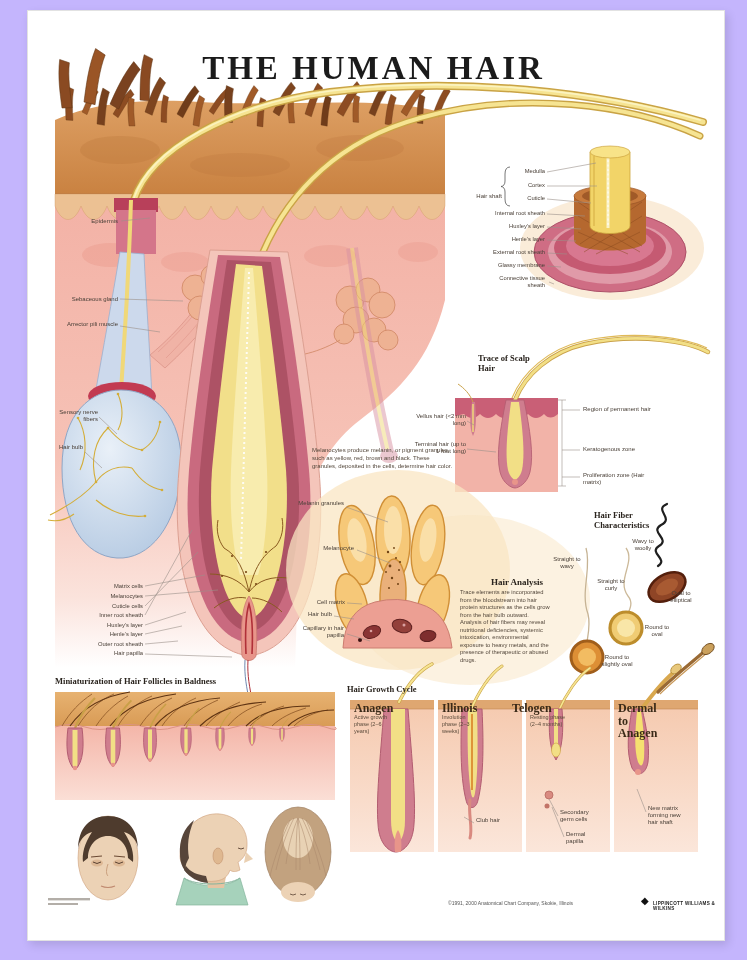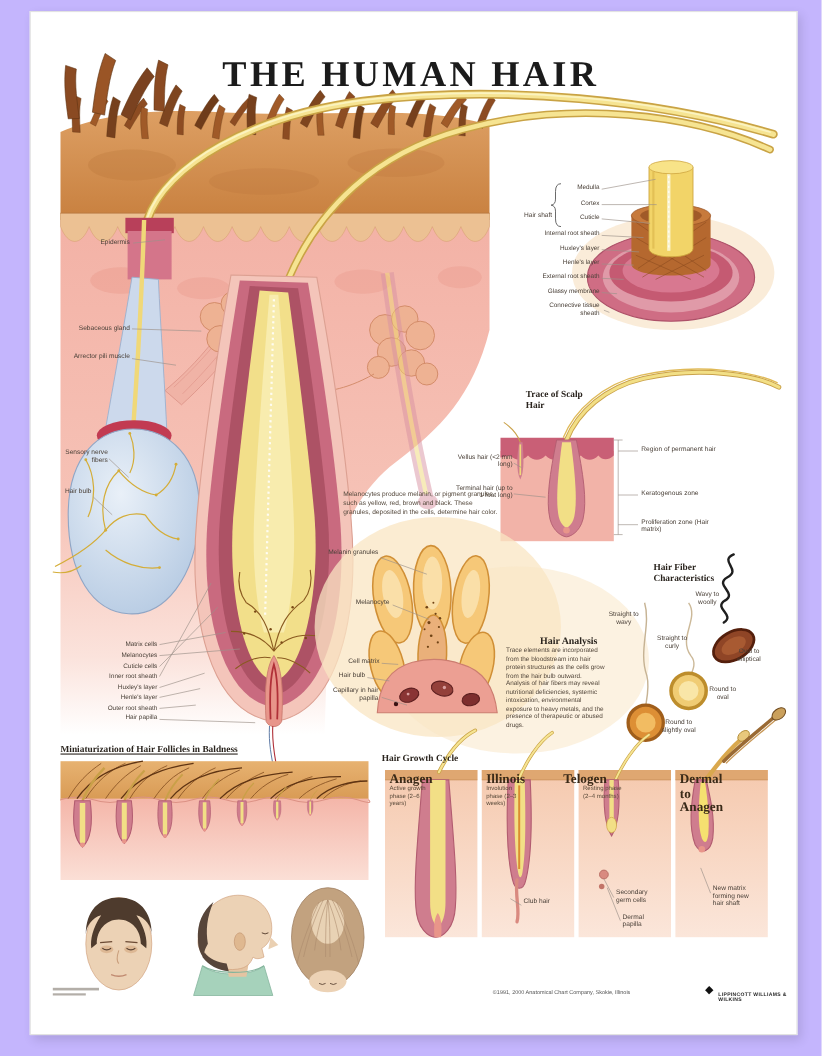--- a/index.html
+++ b/index.html
@@ -475,21 +475,21 @@
   <div class="note" style="left:460px;top:589px;width:90px;font-size:5.8px;">Trace elements are incorporated from the bloodstream into hair protein structures as the cells grow from the hair bulb outward. Analysis of hair fibers may reveal nutritional deficiencies, systemic intoxication, environmental exposure to heavy metals, and the presence of therapeutic or abused drugs.</div>
 
   <div class="sec" style="left:550px;top:511px;width:78px;margin-left:44px;">Hair Fiber Characteristics</div>
   <div class="lbl c" style="left:550px;top:556px;width:34px;">Straight to wavy</div>
   <div class="lbl c" style="left:594px;top:578px;width:34px;">Straight to curly</div>
   <div class="lbl c" style="left:628px;top:538px;width:30px;">Wavy to woolly</div>
   <div class="lbl c" style="left:664px;top:590px;width:34px;">Oval to elliptical</div>
   <div class="lbl c" style="left:642px;top:624px;width:30px;">Round to oval</div>
   <div class="lbl c" style="left:598px;top:654px;width:38px;">Round to slightly oval</div>
 
-  <div class="sec" style="left:55px;top:677px;width:200px;text-decoration:underline;">Miniaturization of Hair Follicles in Baldness</div>
+  <div class="sec" style="left:55px;top:677px;width:200px;">Miniaturization of Hair Follicles in Baldness</div>
   <div class="sec" style="left:347px;top:685px;width:120px;">Hair Growth Cycle</div>
 
   <div class="phname" style="left:354px;top:702px;">Anagen</div>
   <div class="phdesc" style="left:354px;top:714px;width:38px;">Active growth phase (2–6 years)</div>
   <div class="phname" style="left:442px;top:702px;">Illinois</div>
   <div class="phdesc" style="left:442px;top:714px;width:38px;">Involution phase (2–3 weeks)</div>
   <div class="phname" style="left:512px;top:702px;">Telogen</div>
   <div class="phdesc" style="left:530px;top:714px;width:38px;">Resting phase (2–4 months)</div>
   <div class="phname" style="left:618px;top:702px;width:46px;">Dermal to Anagen</div>
 

